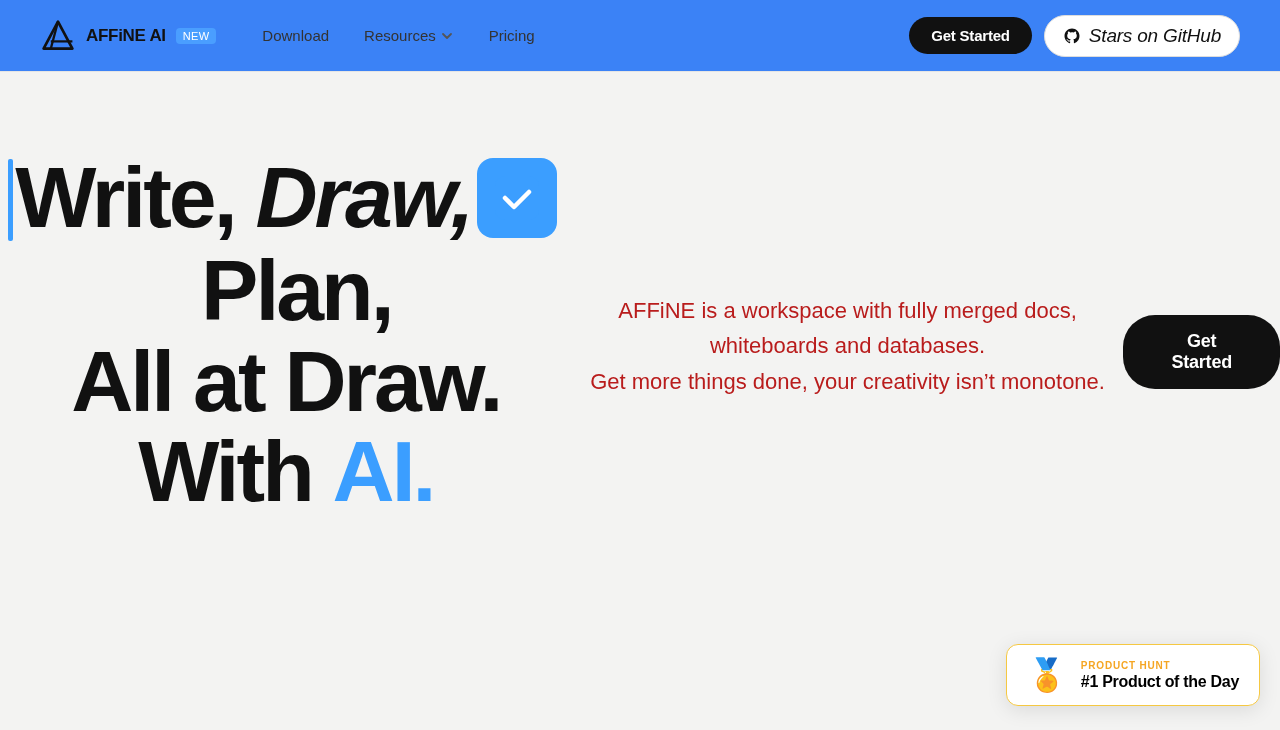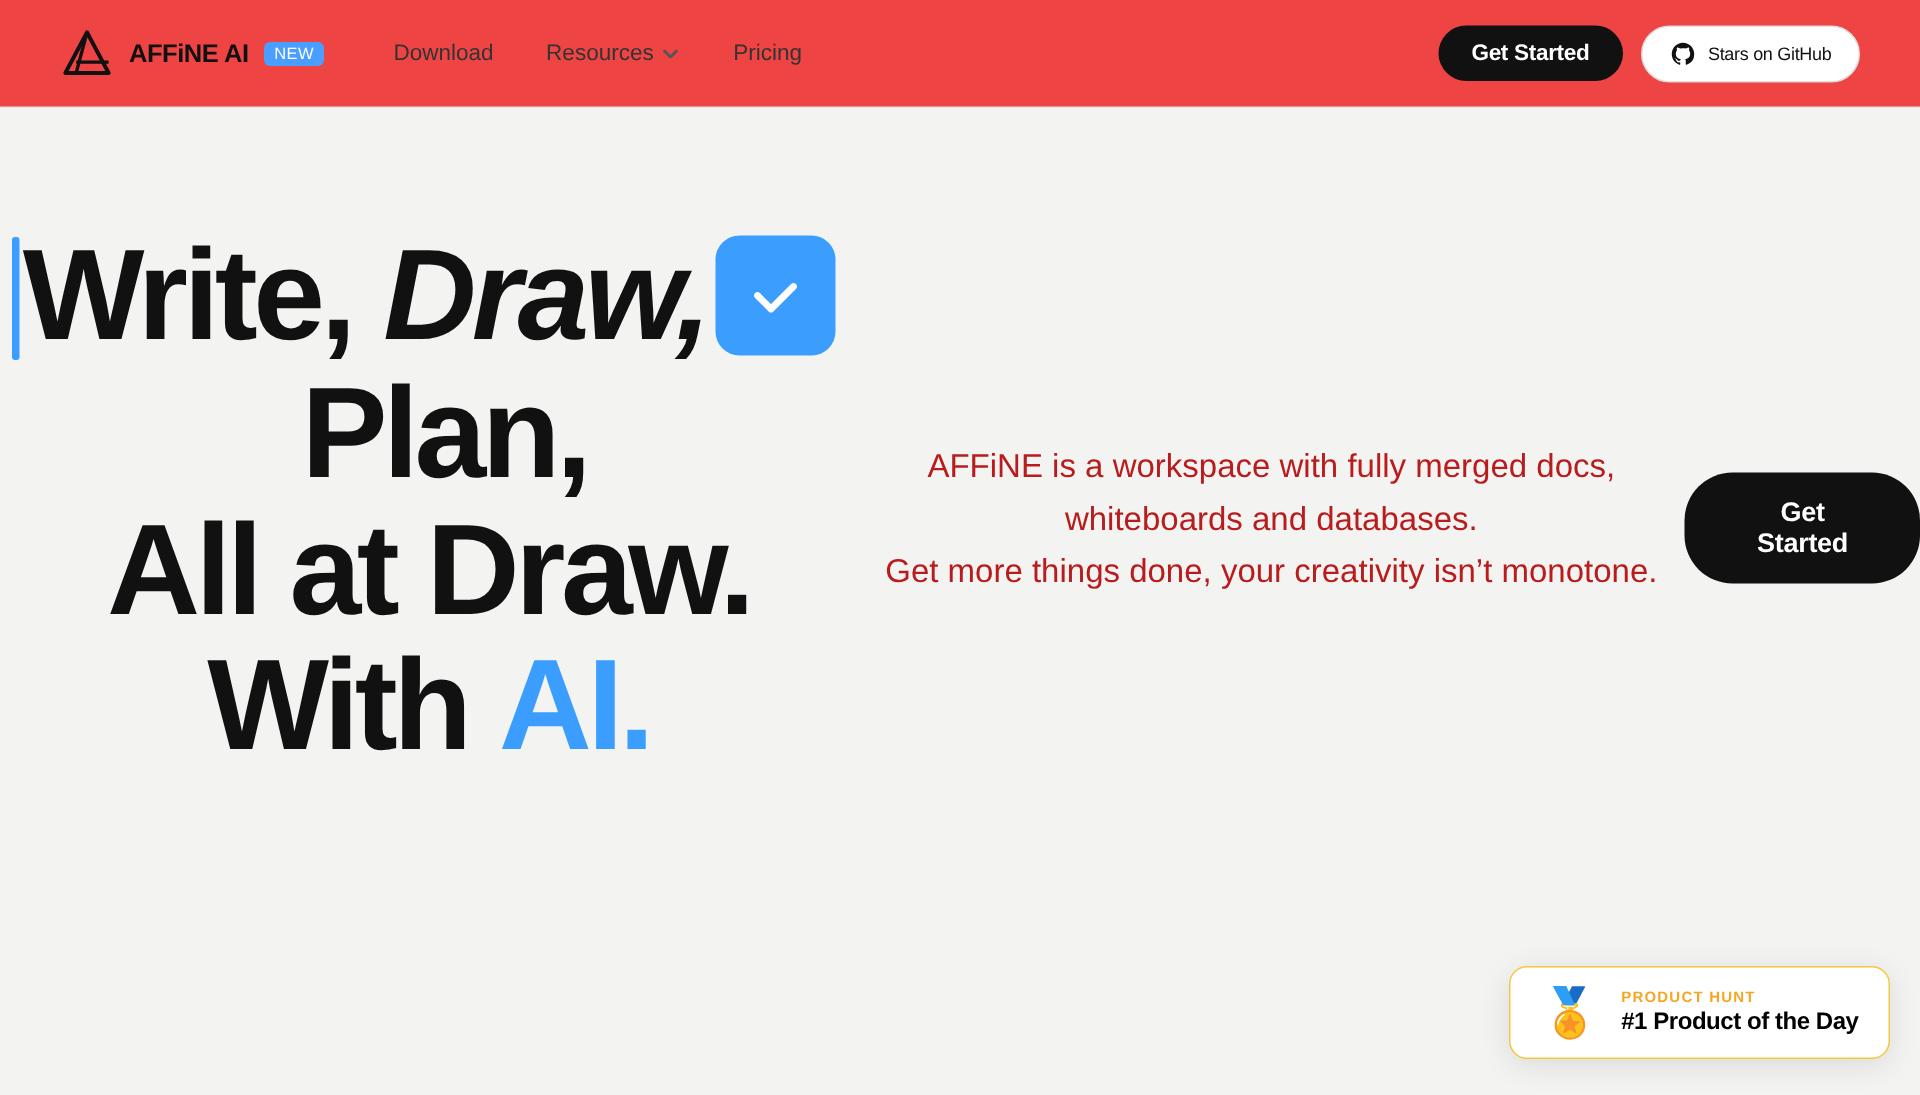--- a/index.html
+++ b/index.html
@@ -11,21 +11,21 @@
       width: 1280px;
       overflow: hidden;
     }
 
     
     nav {
       display: flex;
       align-items: center;
       padding: 0 40px;
       height: 72px;
-      background: #ef4444;
+      background: #3b82f6;
       border-bottom: 1px solid #e5e5e5;
       position: relative;
       z-index: 10;
     }
 
     .nav-logo {
       display: flex;
       align-items: center;
       gap: 10px;
       margin-right: 32px;
@@ -91,27 +91,28 @@
       cursor: pointer;
       letter-spacing: -0.2px;
     }
 
     .btn-github {
       background: #fff;
       color: #111;
       border: 1.5px solid #ddd;
       padding: 9px 18px;
       border-radius: 24px;
-      font-size: 12px;
+      font-size: 19px;
       font-weight: 500;
       cursor: pointer;
       display: flex;
       align-items: center;
       gap: 8px;
       letter-spacing: -0.2px;
+      font-style: italic;
     }
 
     
     .hero {
       display: flex;
       flex-direction: row;
       align-items: center;
       justify-content: center;
       padding-top: 80px;
       text-align: center;

